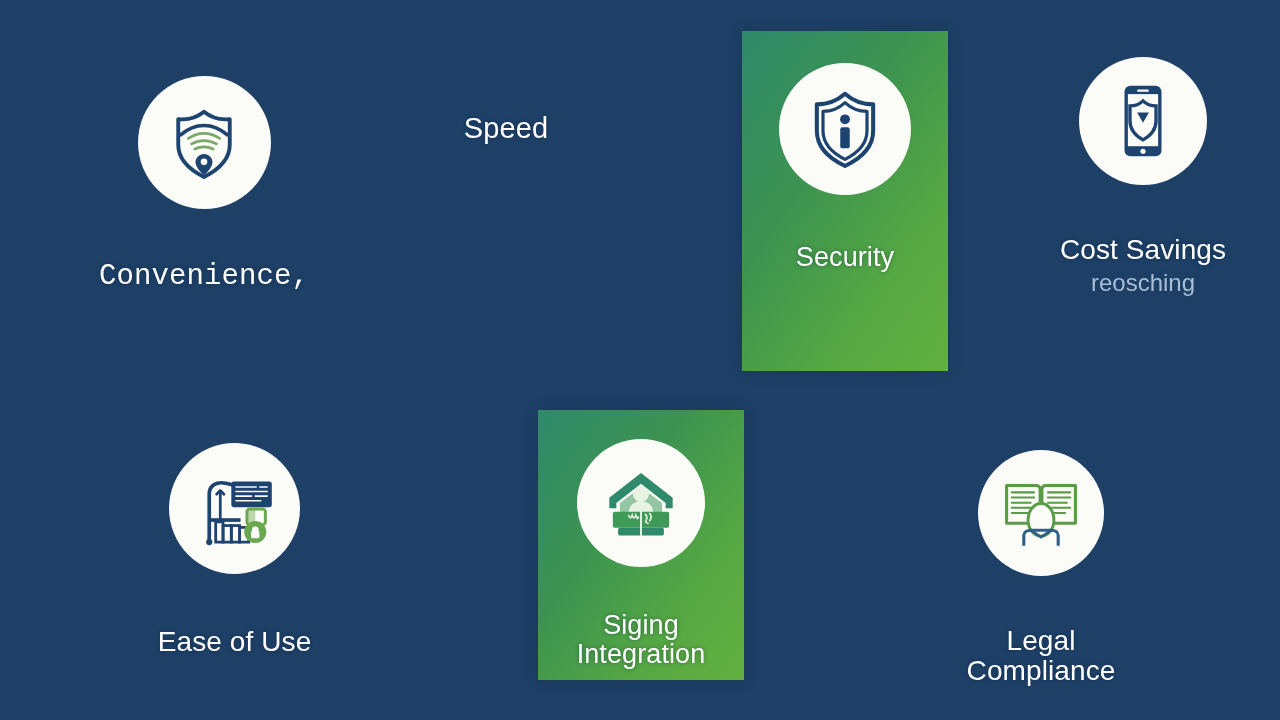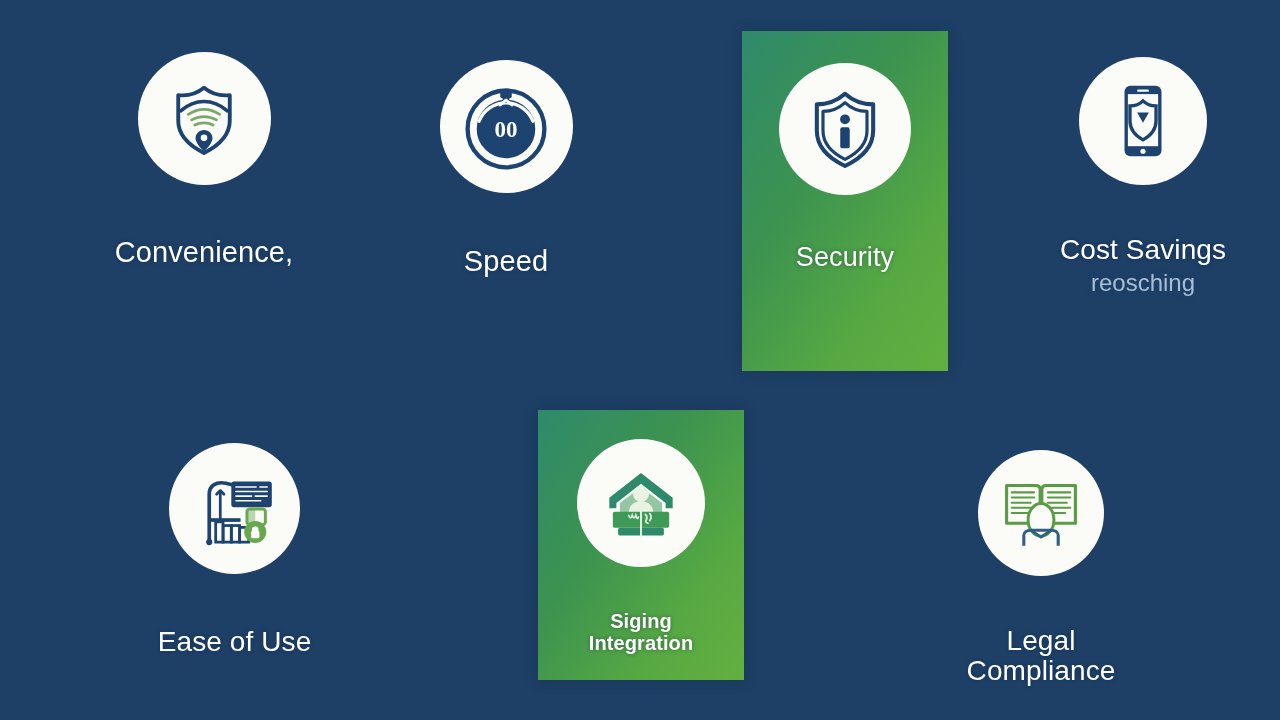--- a/index.html
+++ b/index.html
@@ -59,21 +59,21 @@
     text-shadow: 0 0 5px rgba(30,64,103,0.9);
   }
 
   
   .tile.highlight {
     background: linear-gradient(125deg, #2f8a6b 0%, #3c9350 38%, #56a843 72%, #62b03f 100%);
     box-shadow: 0 0 14px rgba(0,0,0,0.18);
   }
 
   
-  #tile-convenience { left: 88px;  top: 52px;  width: 232px; }
+  #tile-convenience { left: 88px;  top: 76px;  width: 232px; font-family: Liberation Mono, monospace; }
   #tile-speed       { left: 398px; top: 60px;  width: 216px; }
   #tile-security    { left: 742px; top: 31px;  width: 206px; height: 340px; }
   #tile-cost        { left: 1043px;top: 57px;  width: 200px; }
   #tile-ease        { left: 119px; top: 443px; width: 231px; }
   #tile-signing     { left: 538px; top: 410px; width: 206px; height: 270px; }
   #tile-legal       { left: 930px; top: 450px; width: 222px; }
 
   
   #tile-convenience .icon-wrap { width: 133px; height: 133px; }
   #tile-convenience .divider   { margin-top: 24px; width: 232px; }
@@ -91,21 +91,21 @@
   #tile-cost .divider   { margin-top: 25px; width: 200px; }
   #tile-cost .label     { margin-top: 25px; font-size: 28px; }
   #tile-cost .sublabel  { margin-top: 4px; font-size: 24px; }
 
   #tile-ease .icon-wrap { width: 131px; height: 131px; }
   #tile-ease .divider   { margin-top: 25px; width: 231px; }
   #tile-ease .label     { margin-top: 28px; font-size: 28px; }
 
   #tile-signing .icon-wrap { width: 128px; height: 128px; margin-top: 29px; }
   #tile-signing .divider   { margin-top: 21px; width: 205px; }
-  #tile-signing .label     { margin-top: 23px; font-size: 20px; font-weight: bold; }
+  #tile-signing .label     { margin-top: 23px; font-size: 27px; }
 
   #tile-legal .icon-wrap { width: 126px; height: 126px; }
   #tile-legal .divider   { margin-top: 24px; width: 222px; }
   #tile-legal .label     { margin-top: 26px; font-size: 28px; }
 
   svg { display: block; }
 </style>
 </head>
 <body>
 
@@ -121,33 +121,20 @@
         <path d="M40 56.5 C43.5 54.8 47 54.2 50 54.2 C53 54.2 56.5 54.8 60 56.5" fill="none" stroke="#7aa86a" stroke-width="3" stroke-linecap="round"></path>
         <path d="M50 62 C44.8 62 40.8 66 40.8 71 C40.8 77.5 50 85 50 85 C50 85 59.2 77.5 59.2 71 C59.2 66 55.2 62 50 62 Z" fill="#1d4370"></path>
         <circle cx="50" cy="70.5" r="3.6" fill="#fbfbf8"></circle>
       </svg>
     </div>
     <div class="divider"></div>
     <div class="label">Convenience,</div>
   </div>
 
   <div class="tile" id="tile-speed">
-    <div class="icon-wrap">
-      <svg viewBox="0 0 100 100" width="96" height="96" aria-hidden="true">
-        <circle cx="50" cy="52" r="40" fill="none" stroke="#1d4370" stroke-width="4.5"></circle>
-        <circle cx="50" cy="52" r="32" fill="#1d4370"></circle>
-        <circle cx="50" cy="52" r="32" fill="none" stroke="#fbfbf8" stroke-width="3"></circle>
-        <path d="M18 52 A32 32 0 0 1 82 52" fill="none" stroke="#fbfbf8" stroke-width="0"></path>
-        <path d="M22 44 A30 30 0 0 1 78 44" fill="none" stroke="#fbfbf8" stroke-width="3.4" stroke-linecap="round"></path>
-        <rect x="44" y="13" width="12" height="7" rx="2" fill="#1d4370"></rect>
-        <rect x="46.5" y="18" width="7" height="7" fill="#1d4370"></rect>
-        <path d="M44 27 L50 22 L56 27" fill="none" stroke="#fbfbf8" stroke-width="3.2" stroke-linecap="round" stroke-linejoin="round"></path>
-        <text x="50" y="60" text-anchor="middle" font-family="'Liberation Serif', serif" font-size="24" font-weight="700" fill="#fbfbf8">00</text>
-      </svg>
-    </div>
     <div class="divider"></div>
     <div class="label">Speed</div>
   </div>
 
   <div class="tile highlight" id="tile-security">
     <div class="icon-wrap">
       <svg viewBox="0 0 100 100" width="88" height="88" aria-hidden="true">
         <path d="M50 10 C40 19 28 22 18 22 L18 52 C18 72 33 84 50 92 C67 84 82 72 82 52 L82 22 C72 22 60 19 50 10 Z" fill="none" stroke="#1d4370" stroke-width="4.6" stroke-linejoin="round"></path>
         <path d="M50 20 C42 27.5 32 30 25 30 L25 52 C25 68 37 78 50 84.5 C63 78 75 68 75 52 L75 30 C68 30 58 27.5 50 20 Z" fill="none" stroke="#1d4370" stroke-width="3.6" stroke-linejoin="round"></path>
         <circle cx="50" cy="39" r="5.6" fill="#1d4370"></circle>

